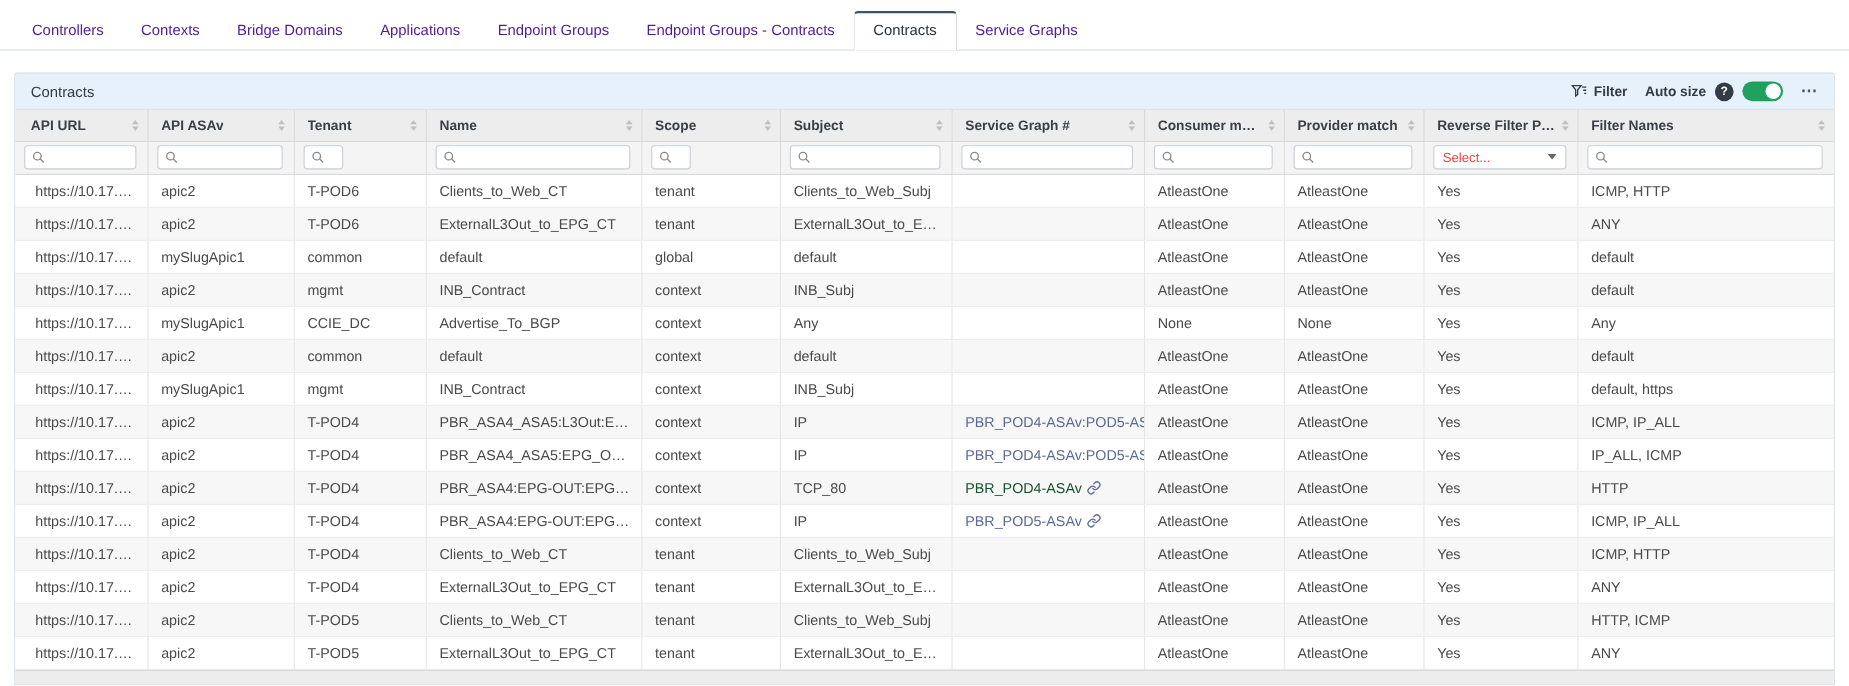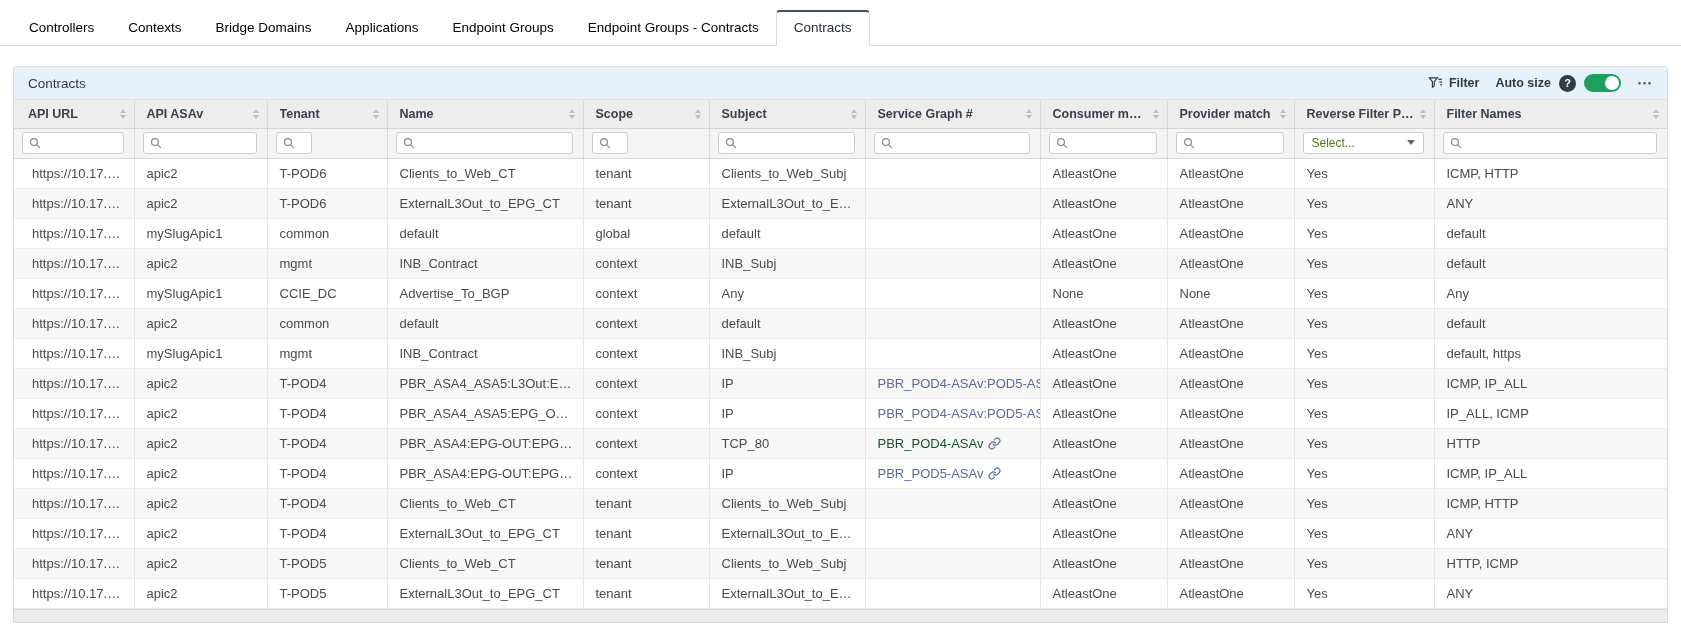--- a/index.html
+++ b/index.html
@@ -8,21 +8,21 @@
     font-family:"Liberation Sans",sans-serif;color:#4a4a4a;
     -webkit-font-smoothing:antialiased;
   }
   
   .tabbar{
     display:flex;align-items:flex-end;
     padding:10px 0 0 12px;
     border-bottom:1px solid #d8dce1;
   }
   .tab{
-    padding:9px 17px 10px;font-size:13.5px;color:#000000;
+    padding:9px 17px 10px;font-size:13.5px;color:#4c1d95;
     white-space:nowrap;cursor:pointer;background:transparent;
   }
   .tab.active{
     background:#fff;
     border:1px solid #d8dce1;
     border-top:2px solid #3c5268;
     border-bottom:1px solid #fff;
     margin-bottom:-1px;
     border-radius:4px 4px 0 0;
     padding:8px 17px 10px;
@@ -74,21 +74,21 @@
     display:flex;align-items:center;gap:4px;background:#fff;
     border:1px solid #c9ced4;border-radius:3px;height:20px;padding:0 4px 0 6px;
   }
   .sbox .mag{flex:none;display:flex;}
   .sinput{border:none;outline:none;flex:1;min-width:0;background:transparent;font-size:12px;height:16px;font-family:"Liberation Sans",sans-serif;}
   .sbox.narrow{width:26px;flex:none;padding:0 2px 0 6px;}
   .sbox.narrow .sinput{width:0;flex:none;padding:0;}
   .selbox{
     display:flex;align-items:center;justify-content:space-between;
     background:#fff;border:1px solid #c9ced4;border-radius:3px;height:20px;
-    padding:0 8px;font-size:12px;color:#4d7c0f;cursor:pointer;
+    padding:0 8px;font-size:12px;color:#ef4444;cursor:pointer;
   }
   .chev{width:0;height:0;border-left:4px solid transparent;border-right:4px solid transparent;border-top:5px solid #666;}
   tbody td{
     height:30px;padding:0 8px 0 12px;background:#fff;
     border-right:1px solid #e6e6e6;border-bottom:1px solid #ececec;
     white-space:nowrap;overflow:hidden;text-overflow:ellipsis;color:#4a4a4a;
   }
   tbody td:first-child{padding-left:18px;}
   tbody tr:nth-child(even) td{background:#f7f7f7;}
   .sglink{display:inline-flex;align-items:center;gap:5px;cursor:pointer;text-decoration:none;}
@@ -100,20 +100,21 @@
 <body>
 
 <div class="tabbar" id="tabbar">
     <div class="tab">Controllers</div>
     <div class="tab">Contexts</div>
     <div class="tab">Bridge Domains</div>
     <div class="tab">Applications</div>
     <div class="tab">Endpoint Groups</div>
     <div class="tab">Endpoint Groups - Contracts</div>
     <div class="tab active">Contracts</div>
+    <div class="tab">Service Graphs</div>
   </div>
 
 <div class="panel">
   <div class="panel-header" style="background: rgb(231, 241, 251);">
     <div class="panel-title">Contracts</div>
     <div class="toolbar">
       <div class="tool">
         <span class="funnel">
           <svg width="15" height="14" viewBox="0 0 16 15" fill="none" stroke="#333b44" stroke-width="1.3">
             <path d="M1.5 2h8.5l-3.3 4v4.6l-2 1.4V6z"></path>

